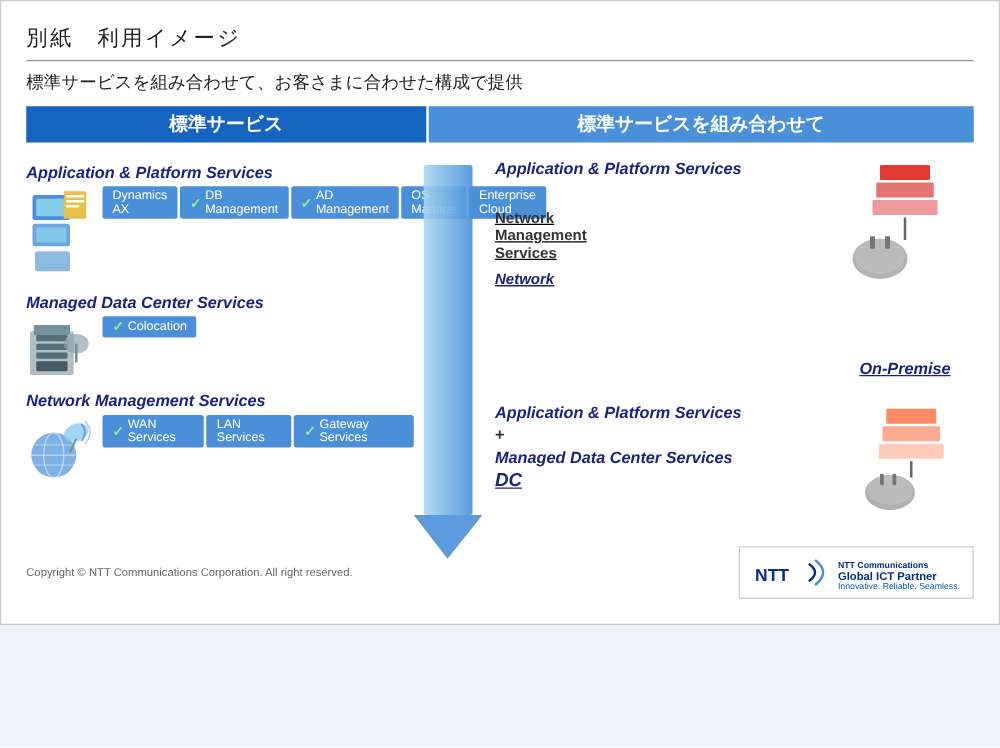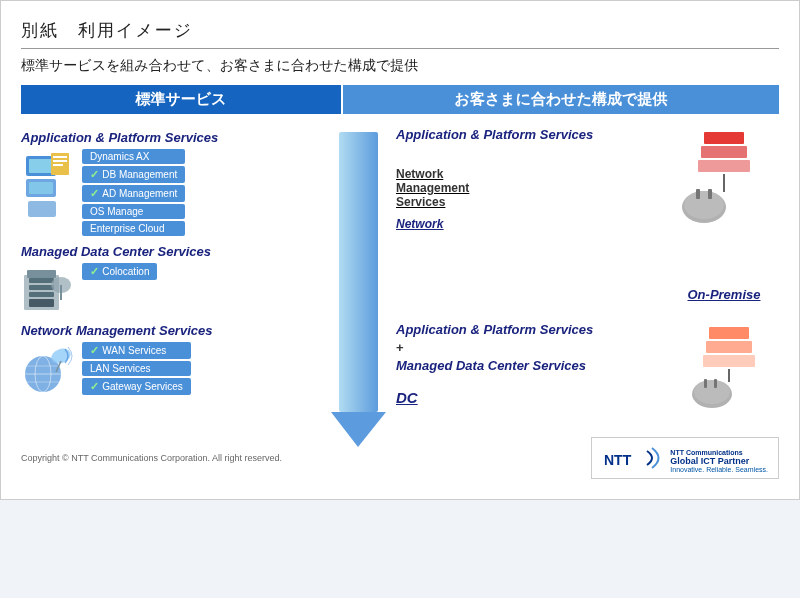--- a/index.html
+++ b/index.html
@@ -160,37 +160,38 @@
       color: #003087;
     }
     .tagline {
       font-size: 7px;
       color: #0055a5;
     }
 
     
     .tags-list {
       display: flex;
-      flex-direction: column;
+      flex-direction: row;
       gap: 2px;
+      align-items: flex-end;
     }
 
   </style>
 </head>
 <body>
 
 <div class="main-container">
 
   <div class="top-title">別紙　利用イメージ</div>
   <hr class="divider">
   <div class="subtitle">標準サービスを組み合わせて、お客さまに合わせた構成で提供</div>
 
   <div class="columns-header">
     <div class="col-header-left">標準サービス</div>
-    <div class="col-header-right">お客さまに合わせた構成で提供</div>
+    <div class="col-header-right">標準サービスを組み合わせて</div>
   </div>
 
   <div class="content-area">
 
     <div class="left-col">
 
       <div style="margin-bottom:6px;">
         <div class="section-title">Application &amp; Platform Services</div>
         <div style="display:flex; align-items:flex-start; gap:6px;">
 
@@ -338,21 +339,21 @@
           </div>
         </div>
       </div>
 
       <div style="margin-top:15px;">
         <div style="display:flex; align-items:flex-start; justify-content:space-between;">
           <div>
             <div class="right-title-main">Application &amp; Platform Services</div>
             <div style="font-size:13px; font-weight:bold; color:#333; margin:3px 0;">+</div>
             <div class="right-title-main">Managed Data Center Services</div>
-            <div style="margin-top:16px;">
+            <div style="margin-top:3px;">
               <span class="right-label" style="font-size:15px;">DC</span>
             </div>
           </div>
 
           <div style="margin-right:5px;">
             <svg width="90" height="90" viewBox="0 0 90 90">
 
               <rect x="25" y="5" width="40" height="12" fill="#ff8a65" rx="1"></rect>
               <rect x="22" y="19" width="46" height="12" fill="#ffab91" rx="1"></rect>
               <rect x="19" y="33" width="52" height="12" fill="#ffccbc" rx="1"></rect>

